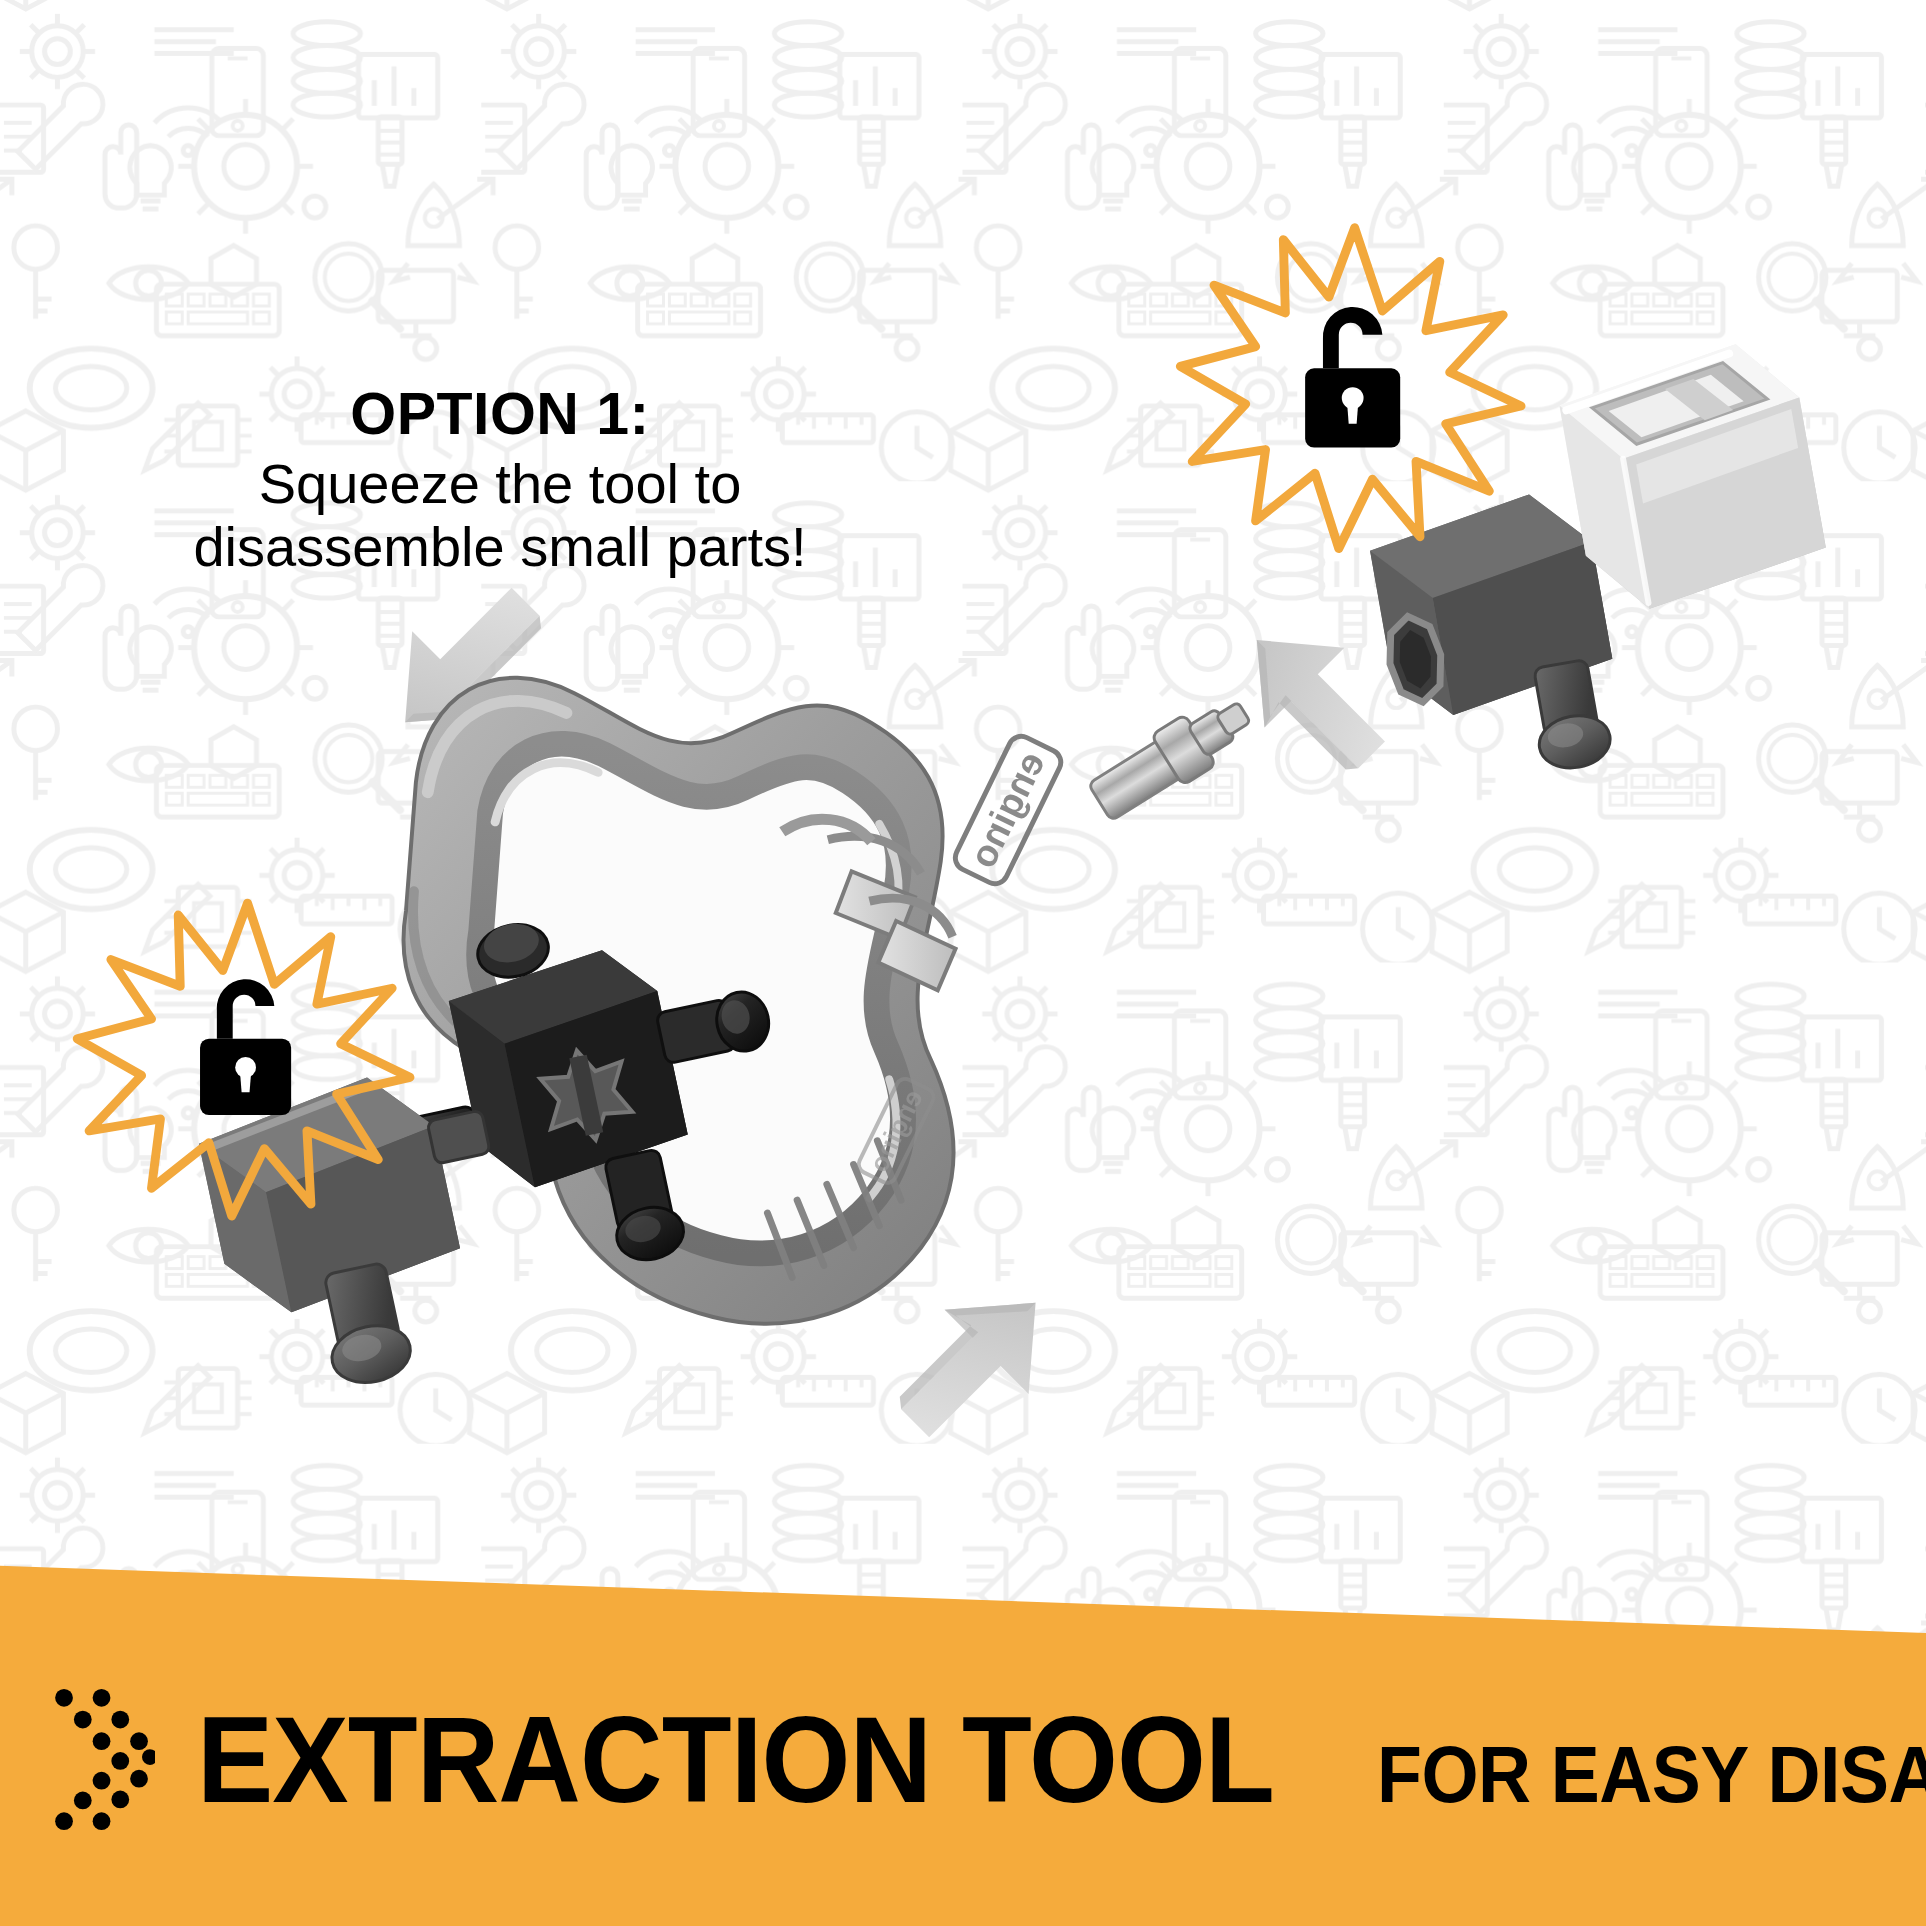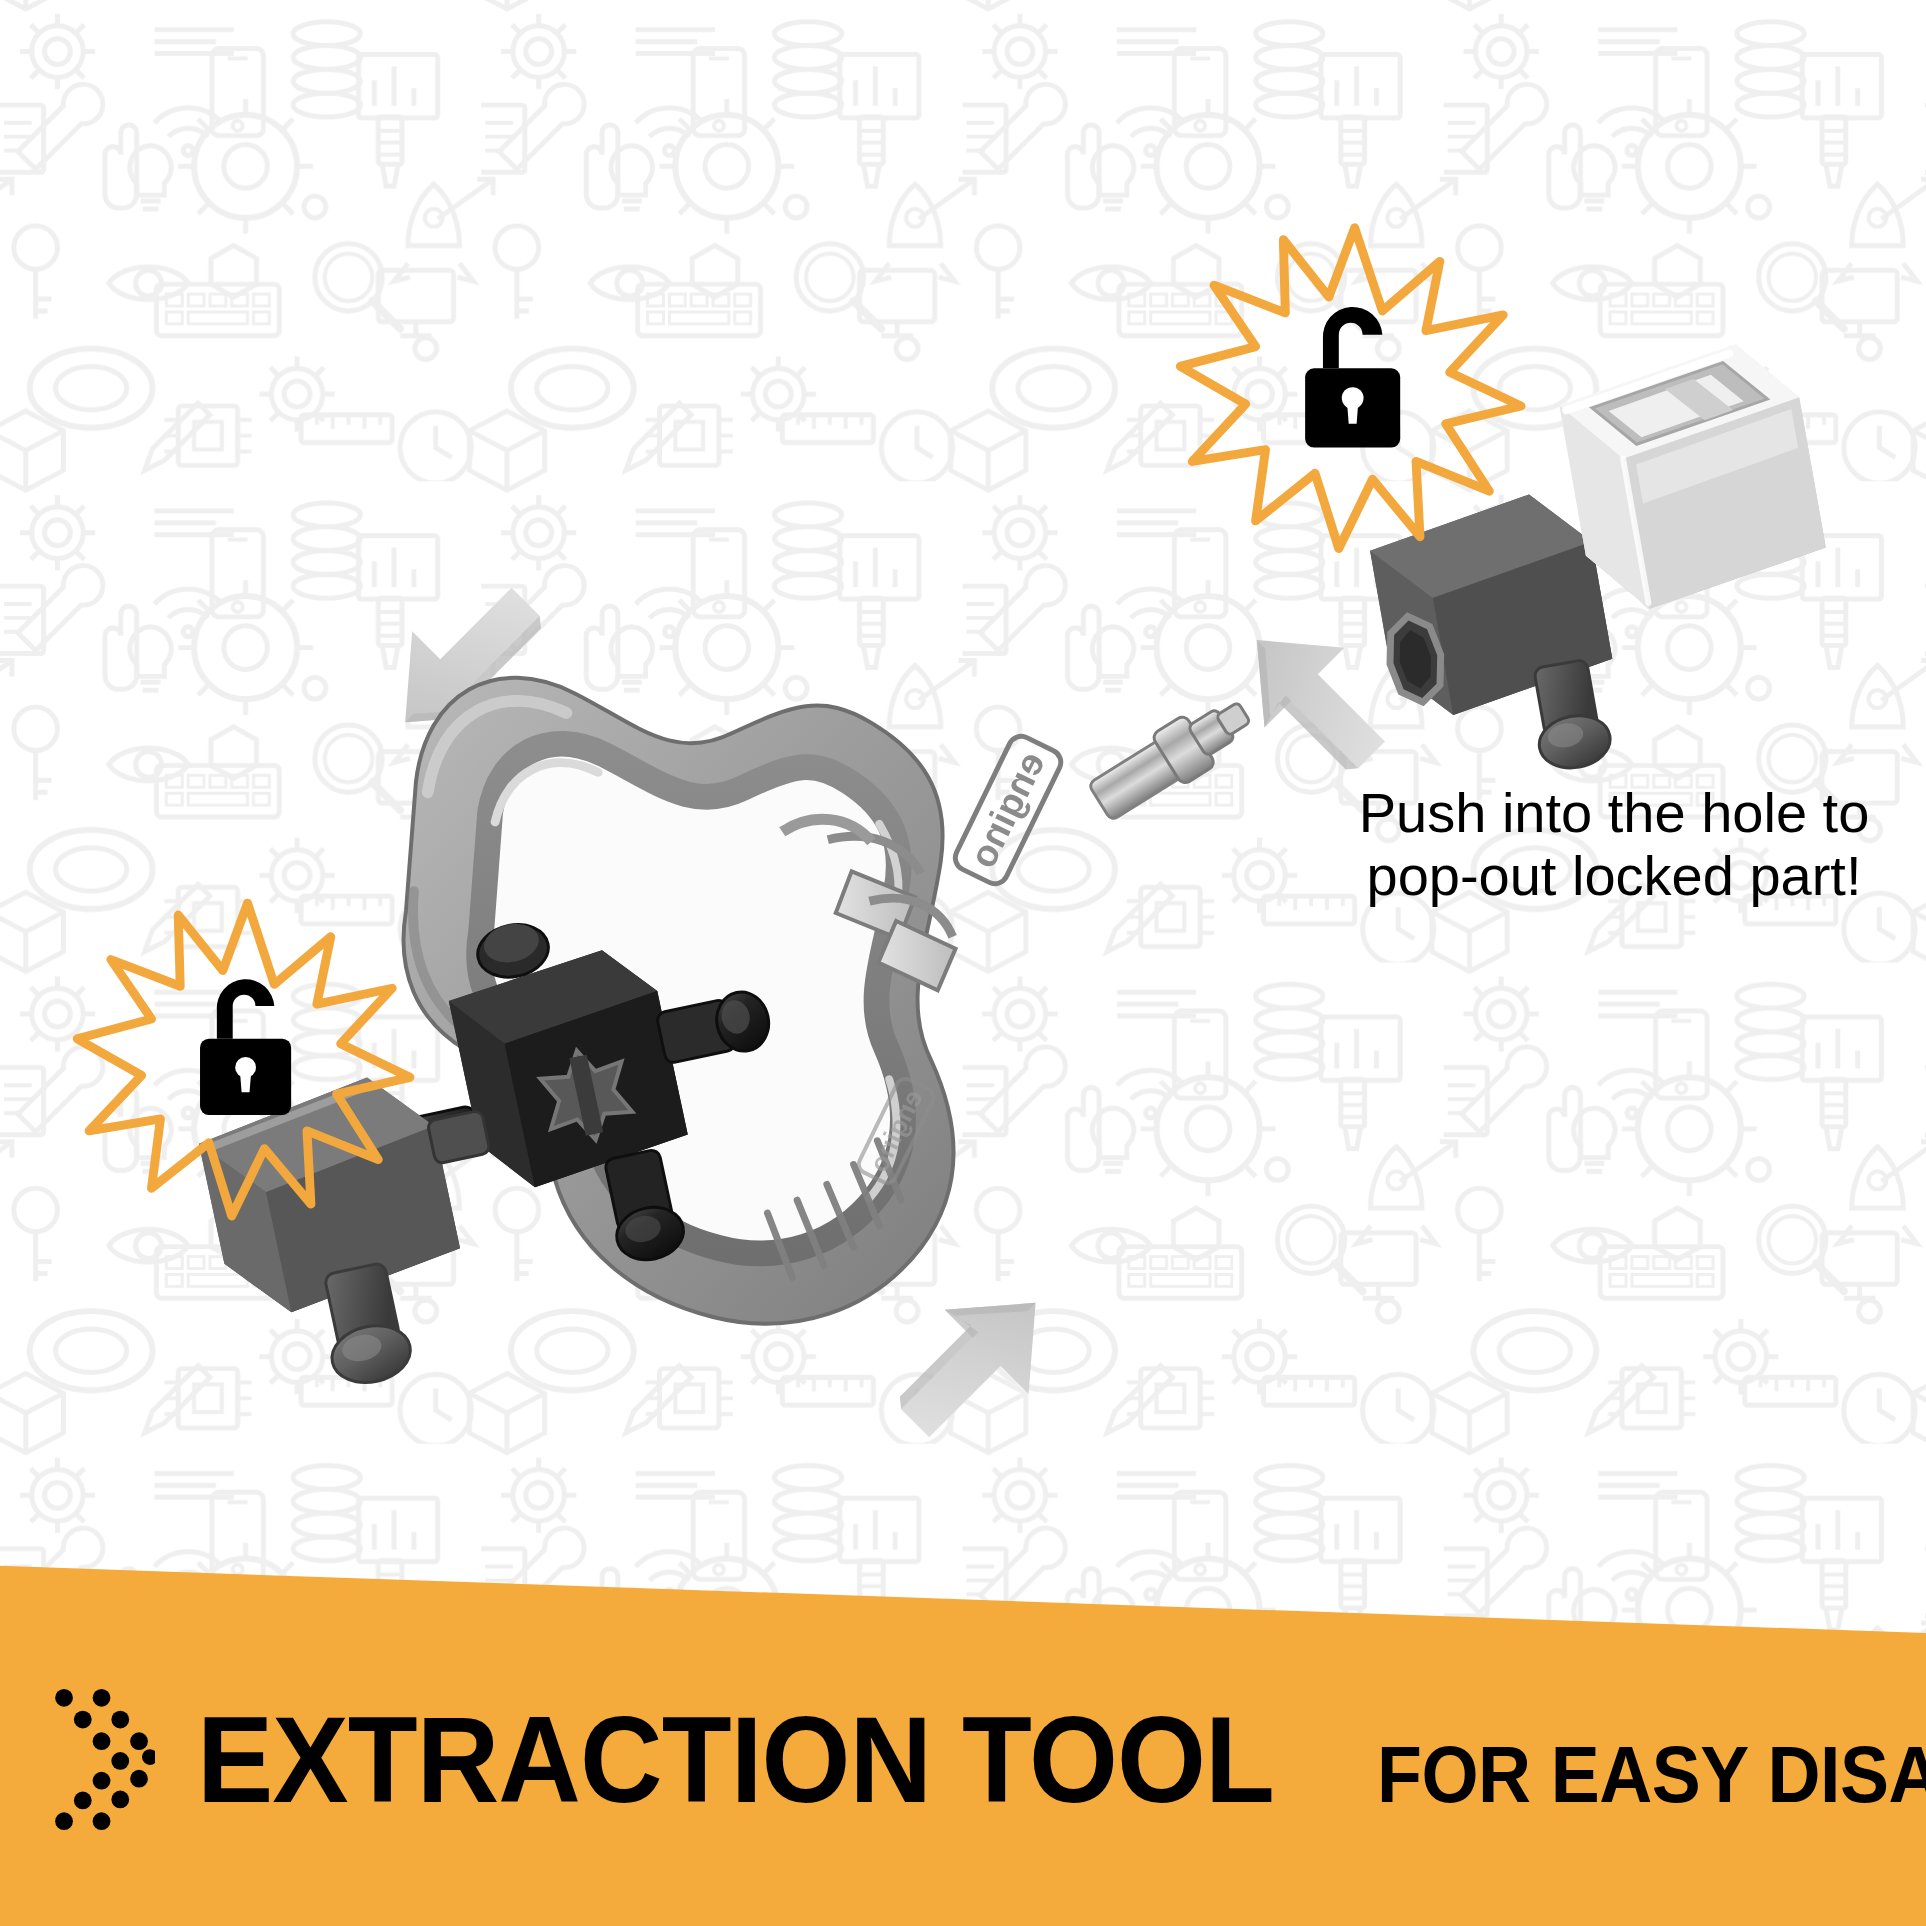--- a/index.html
+++ b/index.html
@@ -556,23 +556,26 @@
                L-172,-21 L-97,-41 L-138,-101 L-68,-74 L-70,-146 L-25,-90 Z" fill="none" stroke="#f2a83c" stroke-width="9" stroke-linejoin="round"></path>
       <g transform="translate(-2,4)">
         <path d="M-29,-25 L-29,-54 a29,29 0 0 1 58,-4 l-19,0 a11.5,11.5 0 0 0 -23,0 l0,33 Z" fill="#000000"></path>
         <rect x="-46" y="-25" width="92" height="77" rx="9" fill="#000000"></rect>
         <circle cx="0" cy="4" r="10.5" fill="#ffffff"></circle>
         <path d="M-6,4 L6,4 L4,29 L-4,29 Z" fill="#ffffff"></path>
       </g>
     </g>
   </svg>
 
+  <div class="callout" id="callout-1">
+    <span class="opt-title">OPTION 1:</span>
+    <span class="opt-body">Squeeze the tool to disassemble small parts!</span>
+  </div>
 
   <div class="callout" id="callout-2">
-    <span class="opt-body">Push into the hole to pop-out locked part!</span>
   </div>
 
   <div id="banner">
     <div id="banner-shape"></div>
     <div id="banner-content">
       <svg id="brand-logo" viewBox="0 0 104 152" xmlns="http://www.w3.org/2000/svg" aria-hidden="true">
         <g fill="#000000">
           <circle cx="12" cy="14" r="9"></circle>
           <circle cx="50" cy="14" r="9"></circle>
           <circle cx="31" cy="36" r="9"></circle>

